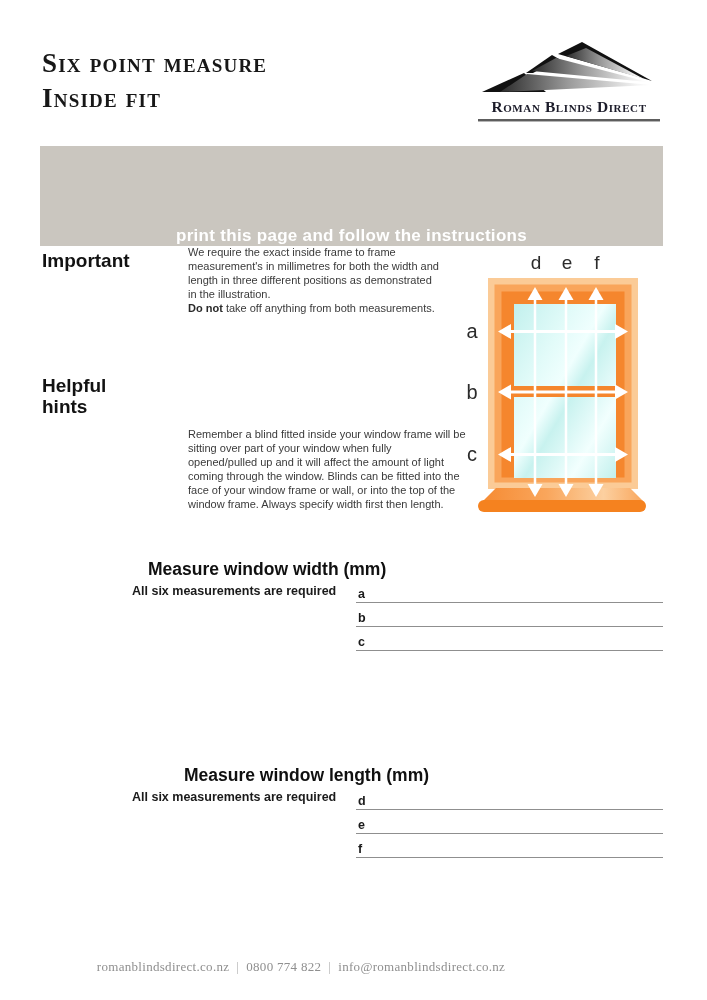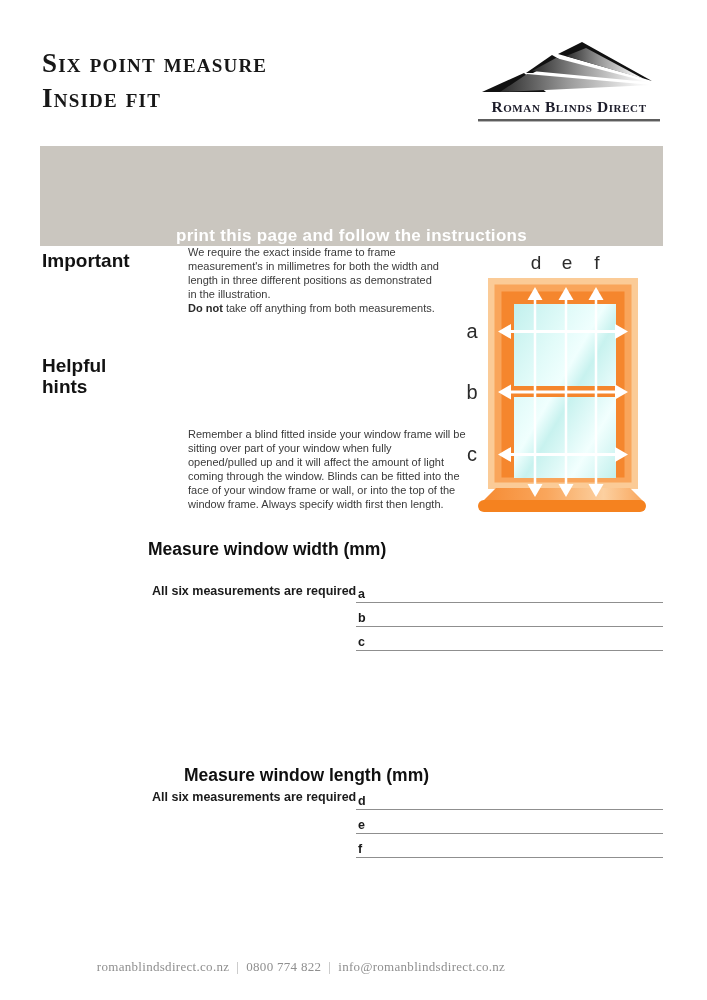--- a/index.html
+++ b/index.html
@@ -45,21 +45,21 @@
   
   .diagram{position:absolute;left:460px;top:250px;width:205px;height:270px;}
   .diagram svg{position:absolute;left:0;top:0;}
   .diag-label{
     position:absolute;width:20px;text-align:center;color:#2b2b2b;
     font-size:19px;line-height:22px;font-family:"Liberation Sans",sans-serif;
   }
 
   
   .measure-heading{position:absolute;left:148px;font-weight:bold;font-size:17.5px;color:#101010;}
-  .measure-note{position:absolute;left:152px;font-weight:bold;font-size:12.5px;color:#1a1a1a;}
+  .measure-note{position:absolute;left:132px;font-weight:bold;font-size:12.5px;color:#1a1a1a;}
   .field-rows{position:absolute;left:356px;width:307px;}
   .field-row{
     height:24px;display:flex;align-items:flex-end;
     border-bottom:1px solid #8f8f8f;box-sizing:border-box;
   }
   .field-letter{font-weight:bold;font-size:12.5px;color:#1a1a1a;padding-left:2px;line-height:15px;}
   .field-value{flex:1;font-size:12.5px;color:#1a1a1a;padding-left:8px;}
 
   
   .footer{
@@ -106,21 +106,21 @@
   <div class="sec-label" style="top:250px;">Important</div>
   <div class="body-copy" style="top:245px;">
     <span class="pre">We require the exact inside frame to frame
 measurement's in millimetres for both the width and
 length in three different positions as demonstrated
 in the illustration.</span>
     <br>
     <b>Do not</b><span> take off anything from both measurements.</span>
   </div>
 
-  <div class="sec-label pre" style="top:355px;">Helpful
+  <div class="sec-label pre" style="top:375px;">Helpful
 hints</div>
   <div class="body-copy pre" style="top:427px;">Remember a blind fitted inside your window frame will be
 sitting over part of your window when fully
 opened/pulled up and it will affect the amount of light
 coming through the window. Blinds can be fitted into the
 face of your window frame or wall, or into the top of the
 window frame. Always specify width first then length.</div>
 
   <div class="diagram">
     <svg width="205" height="270" viewBox="0 0 205 270">
@@ -182,21 +182,21 @@
     </svg>
   </div>
 
   <div class="diag-label" style="left:526px;top:252px;">d</div>
   <div class="diag-label" style="left:557px;top:252px;">e</div>
   <div class="diag-label" style="left:587px;top:252px;">f</div>
   <div class="diag-label" style="left:462px;top:320px;font-size:20px;">a</div>
   <div class="diag-label" style="left:462px;top:381px;font-size:20px;">b</div>
   <div class="diag-label" style="left:462px;top:443px;font-size:20px;">c</div>
 
-  <div class="measure-heading" style="top:539px;text-align:right;">Measure window width (mm)</div>
+  <div class="measure-heading" style="top:559px;text-align:right;">Measure window width (mm)</div>
   <div class="measure-note" style="top:584px;">All six measurements are required</div>
   <div class="field-rows" style="top:579px;">
     <div class="field-row">
       <span class="field-letter">a</span>
       <span class="field-value"></span>
     </div>
     <div class="field-row">
       <span class="field-letter">b</span>
       <span class="field-value"></span>
     </div>

